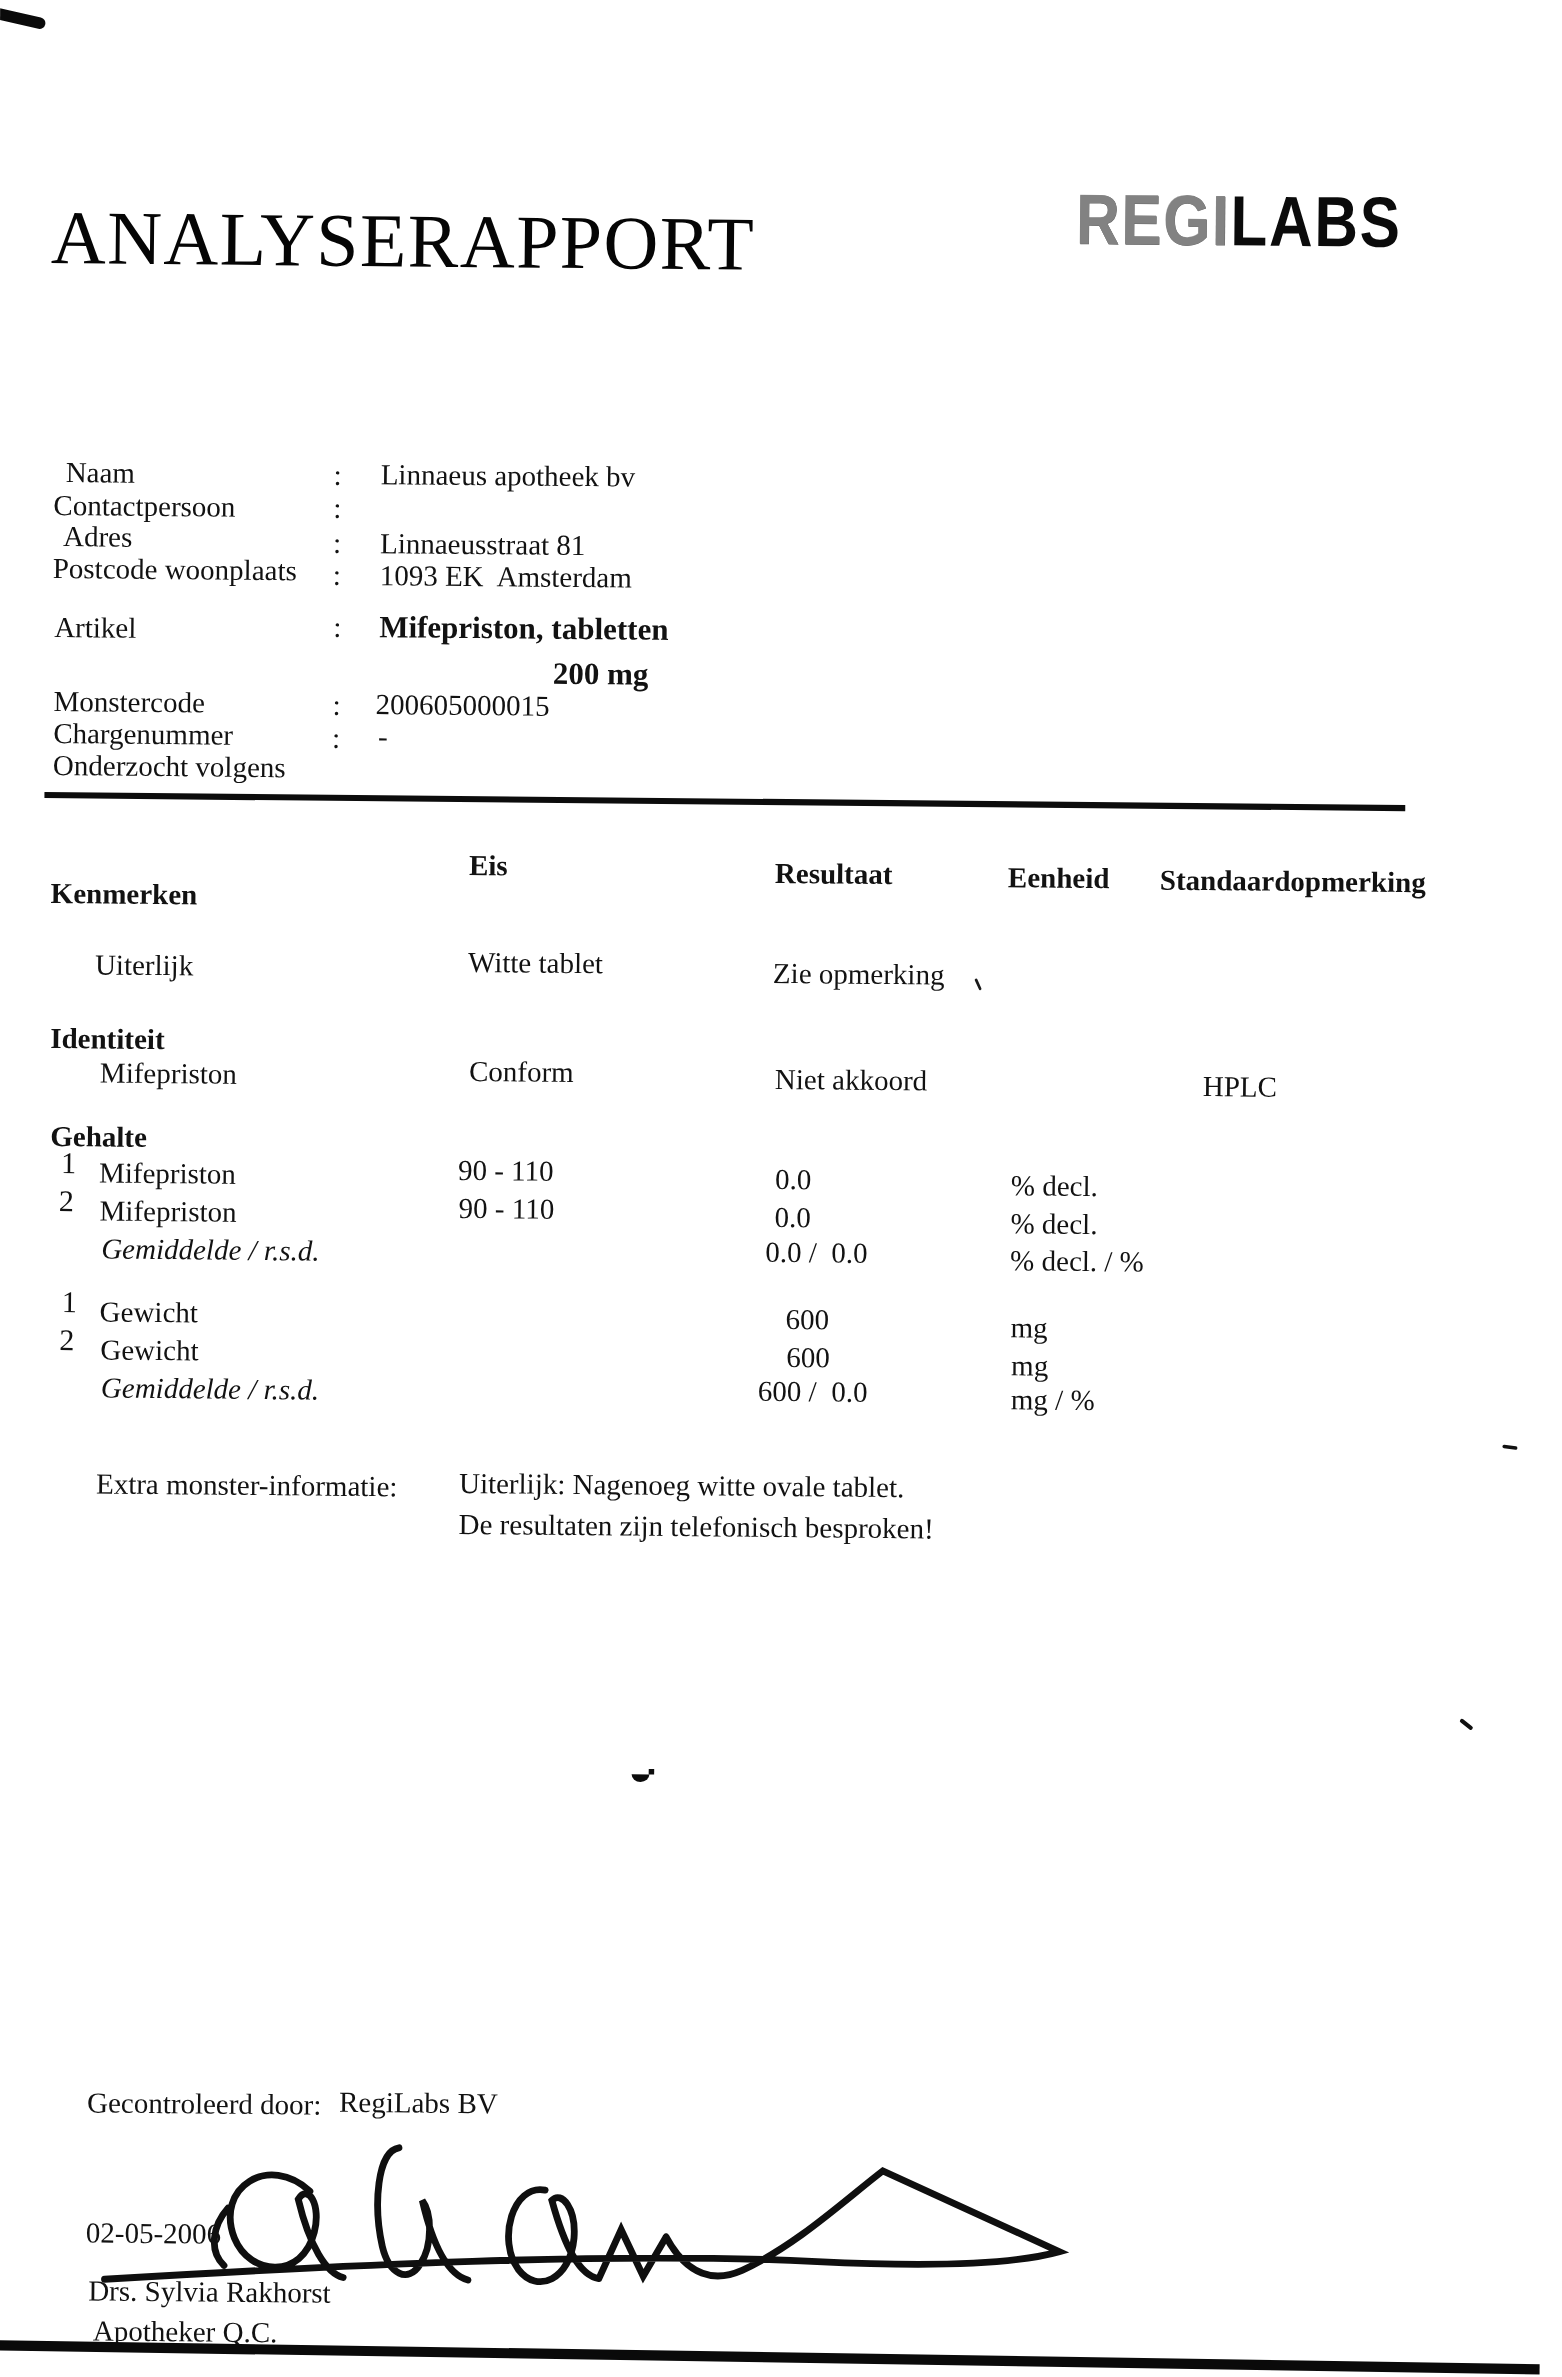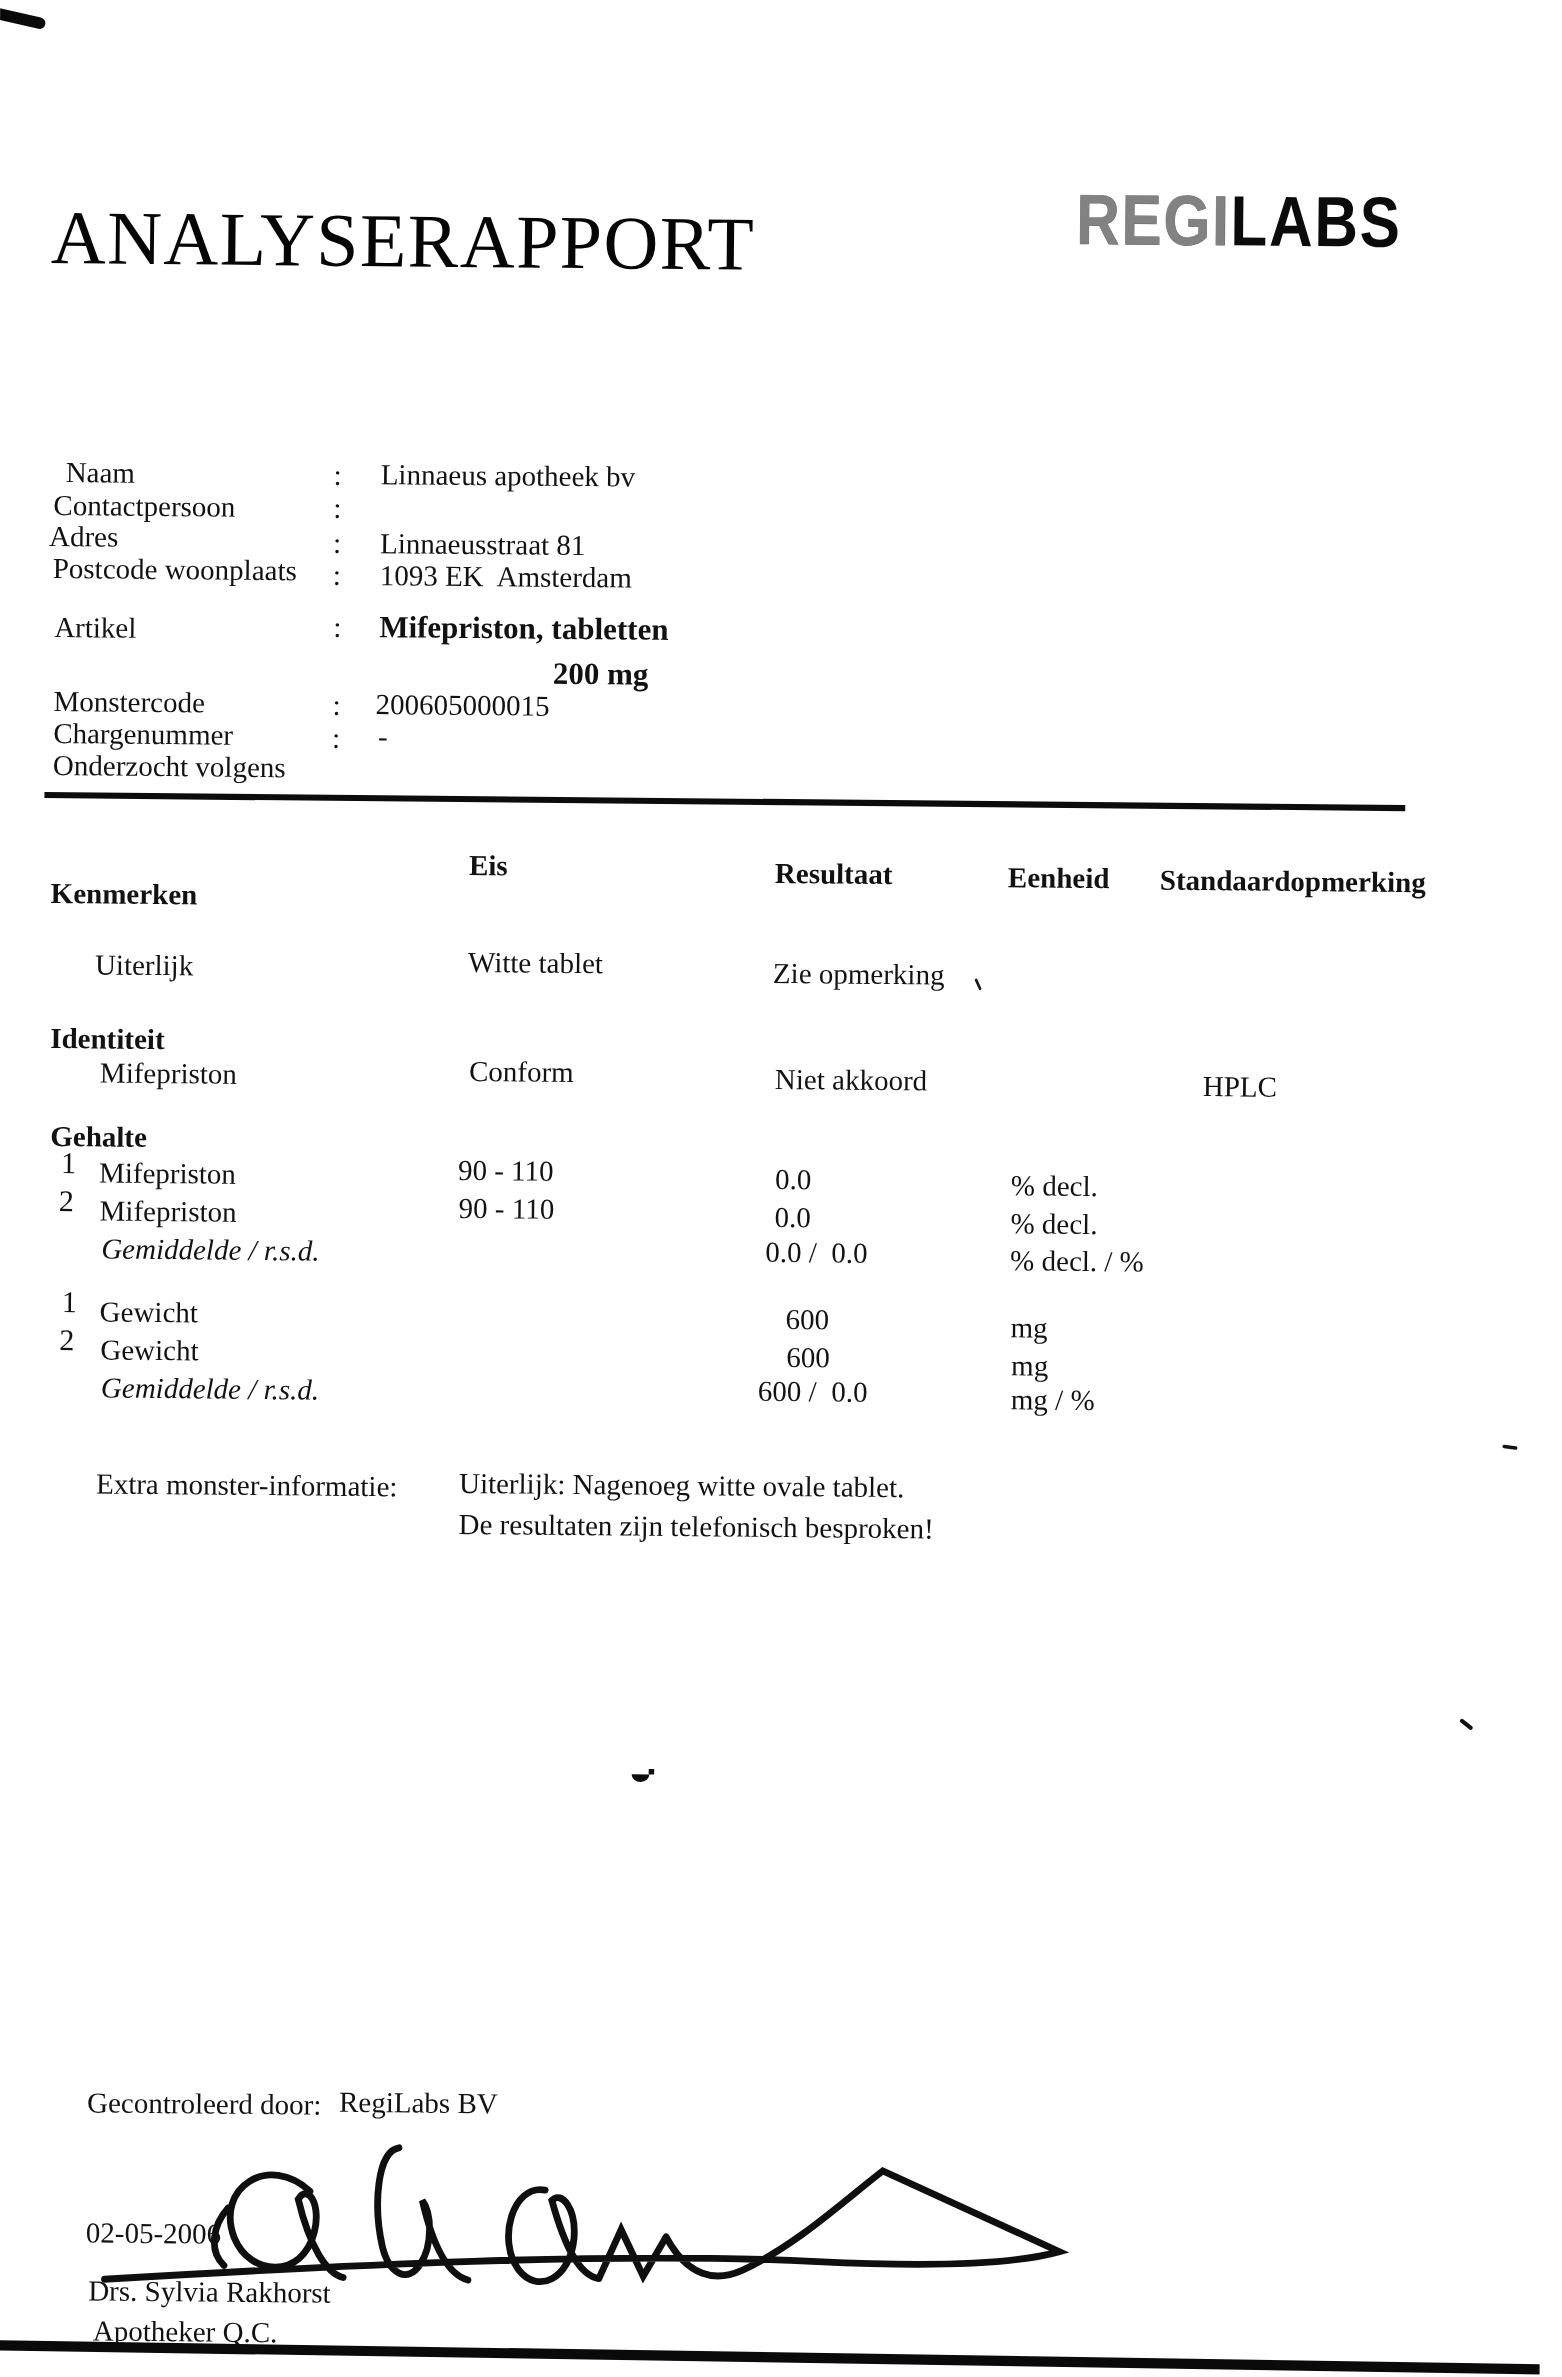--- a/index.html
+++ b/index.html
@@ -35,21 +35,21 @@
     <div class="abs logo" style="left:1078px;top:172px;"><span class="regi">REGI</span><span class="labs">LABS</span></div>
 
     <div>
       <div class="abs t42" style="left:70px;top:457px;">Naam</div>
       <div class="abs t42" style="left:338px;top:457px;">:</div>
       <div class="abs t42" style="left:385px;top:456px;">Linnaeus apotheek bv</div>
 
       <div class="abs t42" style="left:58px;top:490px;">Contactpersoon</div>
       <div class="abs t42" style="left:338px;top:490px;">:</div>
 
-      <div class="abs t42" style="left:54px;top:521px;">Adres</div>
+      <div class="abs t42" style="left:68px;top:521px;">Adres</div>
       <div class="abs t42" style="left:338px;top:525px;">:</div>
       <div class="abs t42" style="left:385px;top:525px;">Linnaeusstraat 81</div>
 
       <div class="abs t42" style="left:58px;top:553px;">Postcode woonplaats</div>
       <div class="abs t42" style="left:338px;top:557px;">:</div>
       <div class="abs t42" style="left:385px;top:557px;">1093 EK  Amsterdam</div>
     </div>
 
     <div>
       <div class="abs t42" style="left:60px;top:612px;">Artikel</div>

